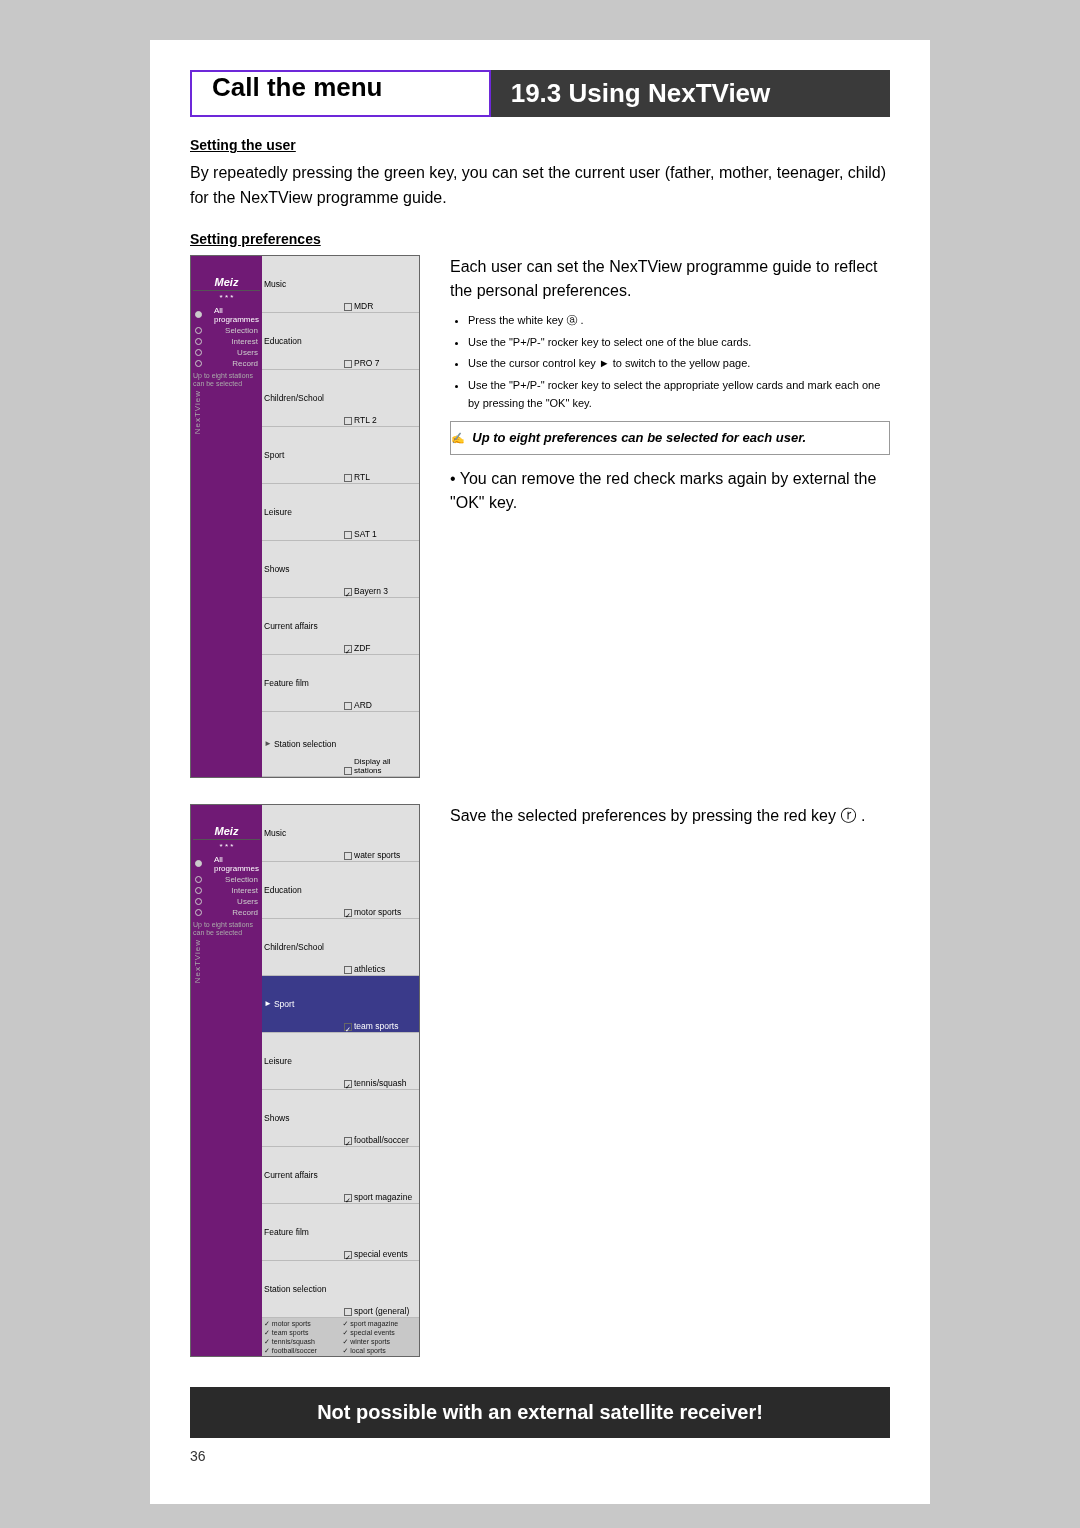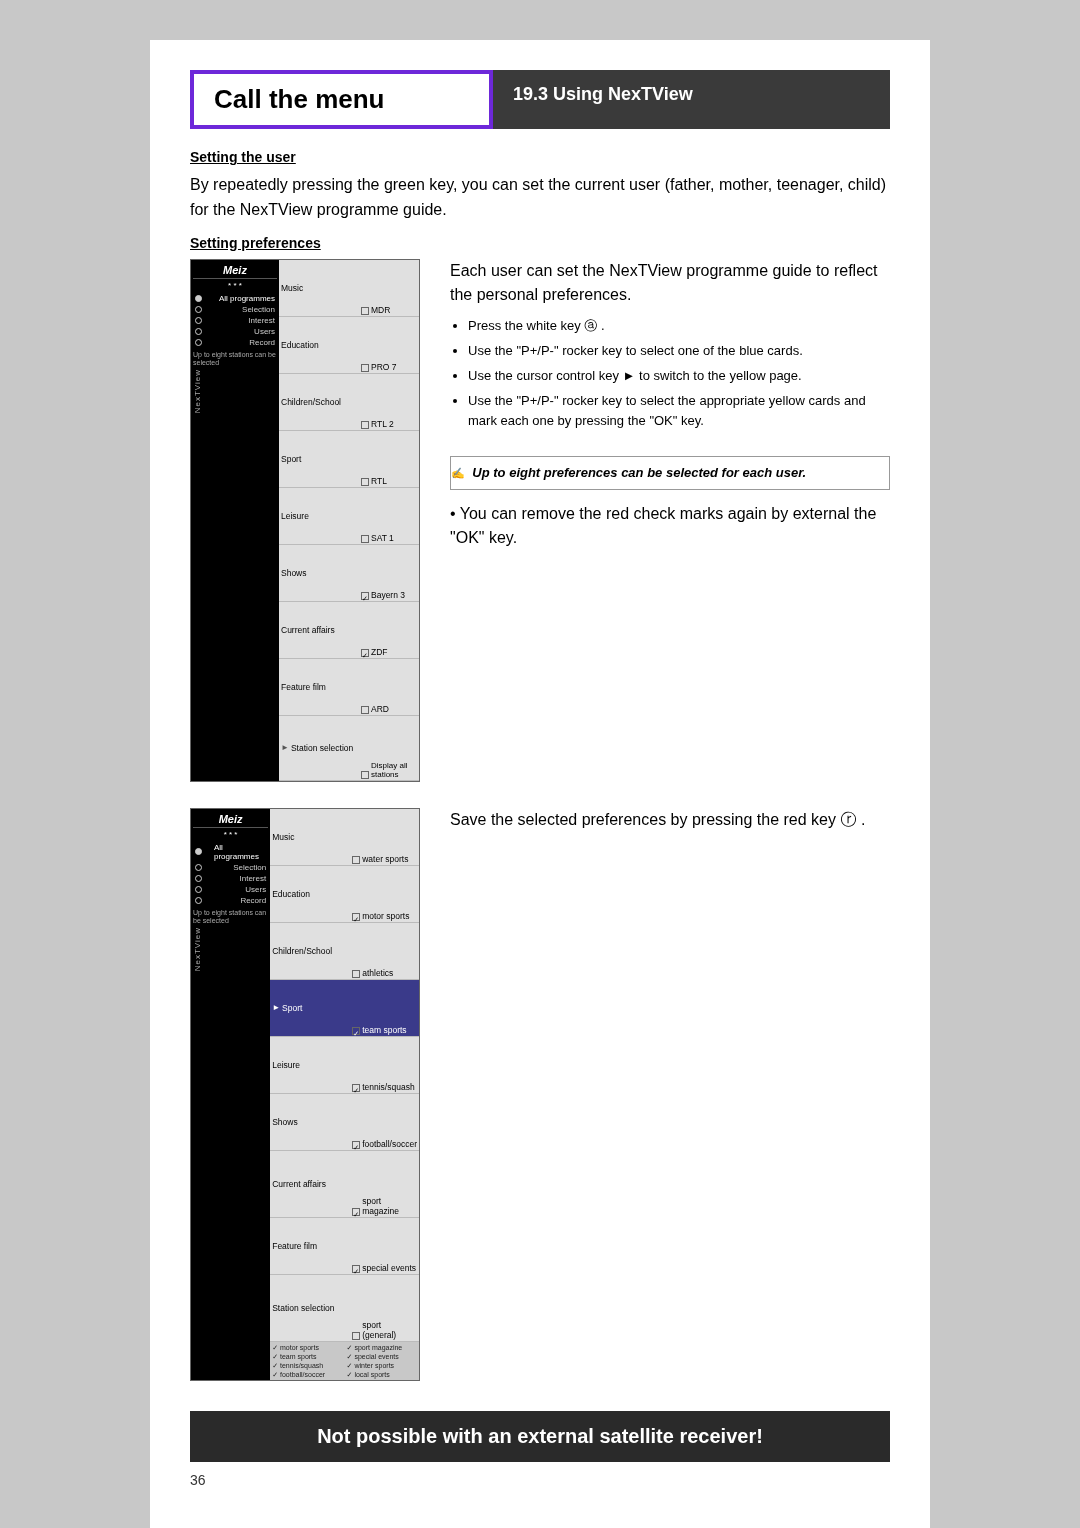--- a/index.html
+++ b/index.html
@@ -17,31 +17,31 @@
       width: 780px;
       padding: 30px 40px 40px 40px;
     }
     
     .header-strip {
       display: flex;
       margin-bottom: 20px;
     }
     .header-left {
       background: #ffffff;
-      border: 4px solid #6d28d9;
-      padding: 10px 20px;
+      border: 2px solid #6d28d9;
+      padding: 0 20px;
       font-size: 26px;
       font-weight: bold;
       color: #000;
       flex: 1;
     }
     .header-right {
       background: #3a3a3a;
-      padding: 14px 20px;
-      font-size: 18px;
+      padding: 8px 20px;
+      font-size: 26px;
       font-weight: bold;
       color: #ffffff;
       flex: 1.4;
     }
 
     
     .section-title {
       font-size: 14px;
       font-weight: bold;
       text-decoration: underline;
@@ -70,24 +70,24 @@
       background: #d0d0d0;
       width: 230px;
       font-size: 10px;
       overflow: hidden;
       margin-bottom: 10px;
     }
     .nextview-inner {
       display: flex;
     }
     .nextview-sidebar {
-      background: #000000;
-      color: #fff;
-      width: 88px;
-      padding: 4px 2px;
+      background: #701a75;
+      color: #fff;
+      width: 71px;
+      padding: 20px 2px;
       font-size: 9px;
       display: flex;
       flex-direction: column;
     }
     .meiz-logo {
       font-style: italic;
       font-weight: bold;
       font-size: 11px;
       color: #fff;
       text-align: center;
@@ -179,23 +179,23 @@
     .check-box.checked::after {
       content: '✓';
       font-size: 7px;
       line-height: 8px;
     }
 
     
     .bullet-list {
       list-style: disc;
       padding-left: 18px;
-      font-size: 13px;
+      font-size: 11px;
       line-height: 1.6;
-      margin-bottom: 24px;
+      margin-bottom: 9px;
     }
     .bullet-list li {
       margin-bottom: 4px;
     }
 
     
     .note-box {
       border: 1px solid #999;
       padding: 6px 0;
       font-size: 13px;
@@ -258,21 +258,21 @@
 </head>
 <body>
 
 <div class="page">
 
   <div class="header-strip">
     <div class="header-left">Call the menu</div>
     <div class="header-right">19.3 Using NexTView</div>
   </div>
 
-  <div style="margin-bottom:12px;">
+  <div style="margin-bottom:20px;">
     <div class="section-title">Setting the user</div>
     <p class="section-text">By repeatedly pressing the green key, you can set the current user (father, mother, teenager, child) for the NexTView programme guide.</p>
   </div>
 
   <div class="section-title" style="margin-bottom:8px;">Setting preferences</div>
 
   <div class="content-area">
 
     <div class="left-col">
       <div class="nextview-box">

